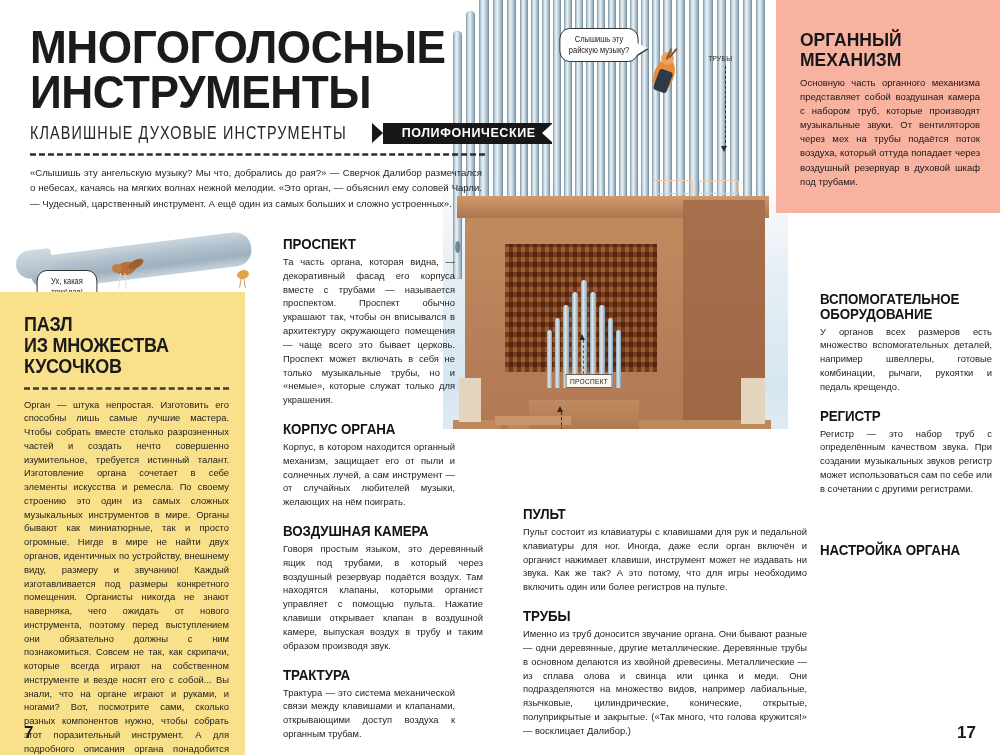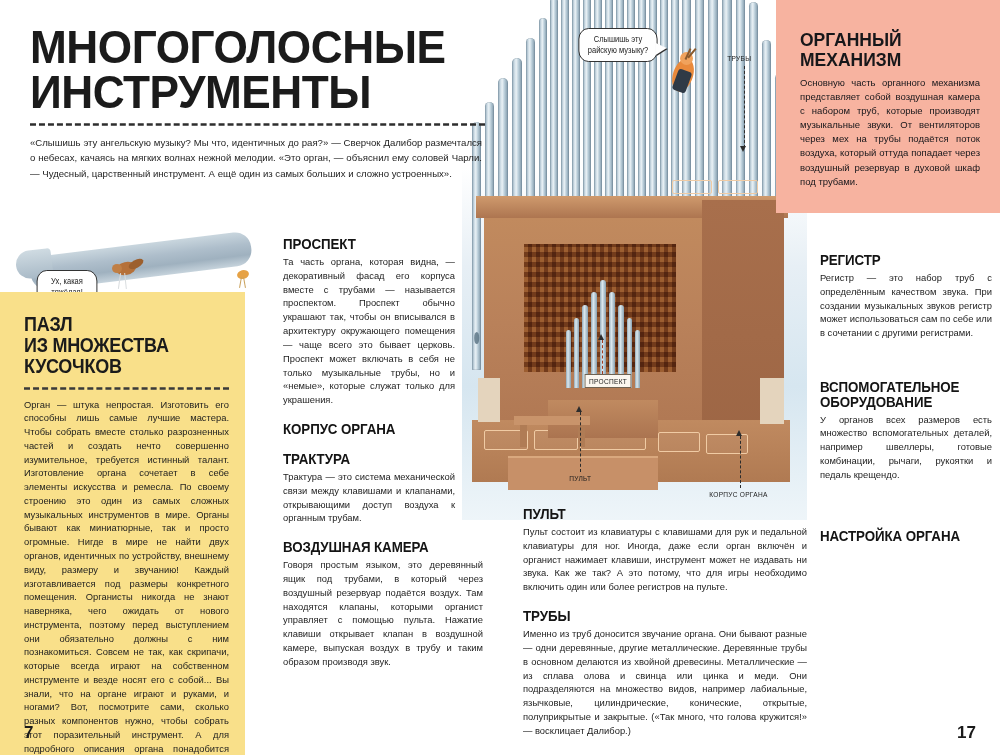--- a/index.html
+++ b/index.html
@@ -117,21 +117,21 @@
   .salmon-title{
     font-weight:700; font-size:19px; line-height:1.06; color:#17171a;
     transform:scaleX(0.92); transform-origin:left center;
   }
   .salmon-body{
     margin-top:6px; font-size:9.5px; line-height:1.48; color:#16161a; text-align:justify;
   }
 
   
   .illus{
-    position:absolute; left:462px; top:0; width:345px; height:520px;
+    position:absolute; left:443px; top:0; width:345px; height:429px;
     overflow:hidden;
   }
   .sky{
     position:absolute; left:0; top:168px; width:345px; height:352px;
     background:linear-gradient(180deg,#ffffff 0%, #e7eff5 28%, #d6e6f0 62%, #eef5f9 100%);
   }
   
   .organ-body{
     position:absolute; left:22px; top:218px; width:300px; height:250px;
     background:linear-gradient(180deg,#c18a5e 0%, #b9815a 42%, #ad7551 100%);
@@ -361,22 +361,26 @@
     <div class="calloutlbl plain" style="left:244px; top:490px;">КОРПУС ОРГАНА</div>
     <div class="dotline" style="left:278px; top:436px; height:52px;"></div>
     <div class="arrowhead" style="left:274px; top:430px;"></div>
   </div>
 
   <div class="titlewrap">
     <div class="h1">
       <span>МНОГОГОЛОСНЫЕ</span>
       <span class="l2">ИНСТРУМЕНТЫ</span>
     </div>
+    <div class="subline">
+      <div class="sub-left">КЛАВИШНЫЕ ДУХОВЫЕ ИНСТРУМЕНТЫ</div>
+      <div class="ribbon">ПОЛИФОНИЧЕСКИЕ</div>
+    </div>
     <div class="title-dash"></div>
-    <div class="intro">«Слышишь эту ангельскую музыку? Мы что, идентичных до рая?» — Сверчок Далибор размечтался о небесах, качаясь на мягких волнах нежной мелодии. «Это орган, — объяснил ему соловей Чарли. — Чудесный, царственный инструмент. А ещё один из самых больших и сложно устроенных».</div>
+    <div class="intro">«Слышишь эту ангельскую музыку? Мы что, добрались до рая?» — Сверчок Далибор размечтался о небесах, качаясь на мягких волнах нежной мелодии. «Это орган, — объяснил ему соловей Чарли. — Чудесный, царственный инструмент. А ещё один из самых больших и сложно устроенных».</div>
   </div>
 
   <div style="position:absolute;left:20px;top:228px;width:260px;height:80px;">
     <div class="big-pipe" style="left:10px;top:16px;"></div>
     <div class="big-pipe-tip" style="left:-4px;top:22px;"></div>
     <div class="bird" style="left:92px;top:30px;width:34px;height:26px;">
       <div class="blob" style="left:4px;top:4px;width:20px;height:13px;background:#b5713a;transform:rotate(-12deg);"></div>
       <div class="blob" style="left:0px;top:6px;width:10px;height:9px;background:#c07f45;"></div>
       <div style="position:absolute;left:16px;top:2px;width:16px;height:8px;background:#9c5f2d;transform:rotate(-28deg);border-radius:50%;"></div>
       <div style="position:absolute;left:7px;top:15px;width:1.2px;height:16px;background:#d9dde0;transform:rotate(8deg);"></div>
@@ -407,30 +411,31 @@
 
   <div class="col" id="col-mid">
 
     <div class="sec">
       <div class="sec-h">ПРОСПЕКТ</div>
       <p class="sec-p">Та часть органа, которая видна, — декоративный фасад его корпуса вместе с трубами — называется проспектом. Проспект обычно украшают так, чтобы он вписывался в архитектуру окружающего помещения — чаще всего это бывает церковь. Проспект может включать в себя не только музыкальные трубы, но и «немые», которые служат только для украшения.</p>
     </div>
 
     <div class="sec">
       <div class="sec-h">КОРПУС ОРГАНА</div>
+      <p class="sec-p">Корпус, в котором находится органный механизм, защищает его от пыли и солнечных лучей, а сам инструмент — от случайных любителей музыки, желающих на нём поиграть.</p>
+    </div>
+
+    <div class="sec">
+      <div class="sec-h">ВОЗДУШНАЯ КАМЕРА</div>
+      <p class="sec-p" style="width:200px;">Говоря простым языком, это деревянный ящик под трубами, в который через воздушный резервуар подаётся воздух. Там находятся клапаны, которыми органист управляет с помощью пульта. Нажатие клавиши открывает клапан в воздушной камере, выпуская воздух в трубу и таким образом производя звук.</p>
     </div>
 
     <div class="sec">
       <div class="sec-h">ТРАКТУРА</div>
       <p class="sec-p">Трактура — это система механической связи между клавишами и клапанами, открывающими доступ воздуха к органным трубам.</p>
-    </div>
-
-    <div class="sec">
-      <div class="sec-h">ВОЗДУШНАЯ КАМЕРА</div>
-      <p class="sec-p" style="width:200px;">Говоря простым языком, это деревянный ящик под трубами, в который через воздушный резервуар подаётся воздух. Там находятся клапаны, которыми органист управляет с помощью пульта. Нажатие клавиши открывает клапан в воздушной камере, выпуская воздух в трубу и таким образом производя звук.</p>
     </div>
   </div>
 
   <div class="col" id="col-bottom-mid">
     <div class="sec">
       <div class="sec-h">ПУЛЬТ</div>
       <p class="sec-p">Пульт состоит из клавиатуры с клавишами для рук и педальной клавиатуры для ног. Иногда, даже если орган включён и органист нажимает клавиши, инструмент может не издавать ни звука. Как же так? А это потому, что для игры необходимо включить один или более регистров на пульте.</p>
     </div>
     <div class="sec">
       <div class="sec-h">ТРУБЫ</div>
@@ -442,33 +447,33 @@
     <div class="pad">
       <div class="salmon-title">
         <span>ОРГАННЫЙ</span><br>
         <span>МЕХАНИЗМ</span>
       </div>
       <div class="salmon-body">Основную часть органного механизма представляет собой воздушная камера с набором труб, которые производят музыкальные звуки. От вентиляторов через мех на трубы подаётся поток воздуха, который оттуда попадает через воздушный резервуар в духовой шкаф под трубами.</div>
     </div>
   </div>
 
   <div class="col" id="col-right">
-    <div class="sec">
-      <div class="sec-h">РЕГИСТР</div>
-      <p class="sec-p">Регистр — это набор труб с определённым качеством звука. При создании музыкальных звуков регистр может использоваться сам по себе или в сочетании с другими регистрами.</p>
-    </div>
-
     <div class="sec" style="margin-top:40px;">
       <div class="sec-h two">
         <span>ВСПОМОГАТЕЛЬНОЕ</span><br>
         <span>ОБОРУДОВАНИЕ</span>
       </div>
       <p class="sec-p">У органов всех размеров есть множество вспомогательных деталей, например швеллеры, готовые комбинации, рычаги, рукоятки и педаль крещендо.</p>
     </div>
 
+    <div class="sec">
+      <div class="sec-h">РЕГИСТР</div>
+      <p class="sec-p">Регистр — это набор труб с определённым качеством звука. При создании музыкальных звуков регистр может использоваться сам по себе или в сочетании с другими регистрами.</p>
+    </div>
+
     <div class="sec" style="margin-top:46px;">
       <div class="sec-h">НАСТРОЙКА ОРГАНА</div>
     </div>
   </div>
 
   <div class="folio-right">17</div>
 
 </div>
 
 </body></html>

